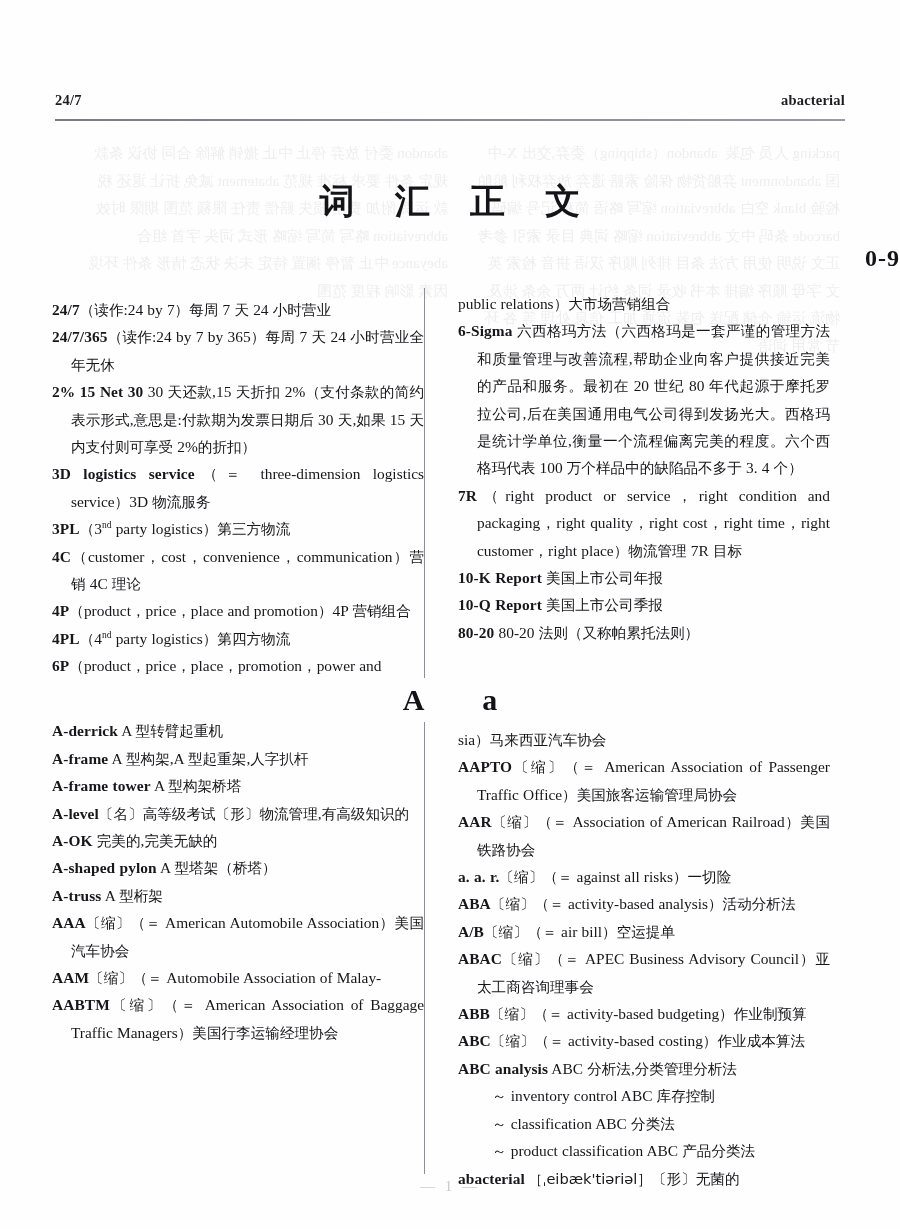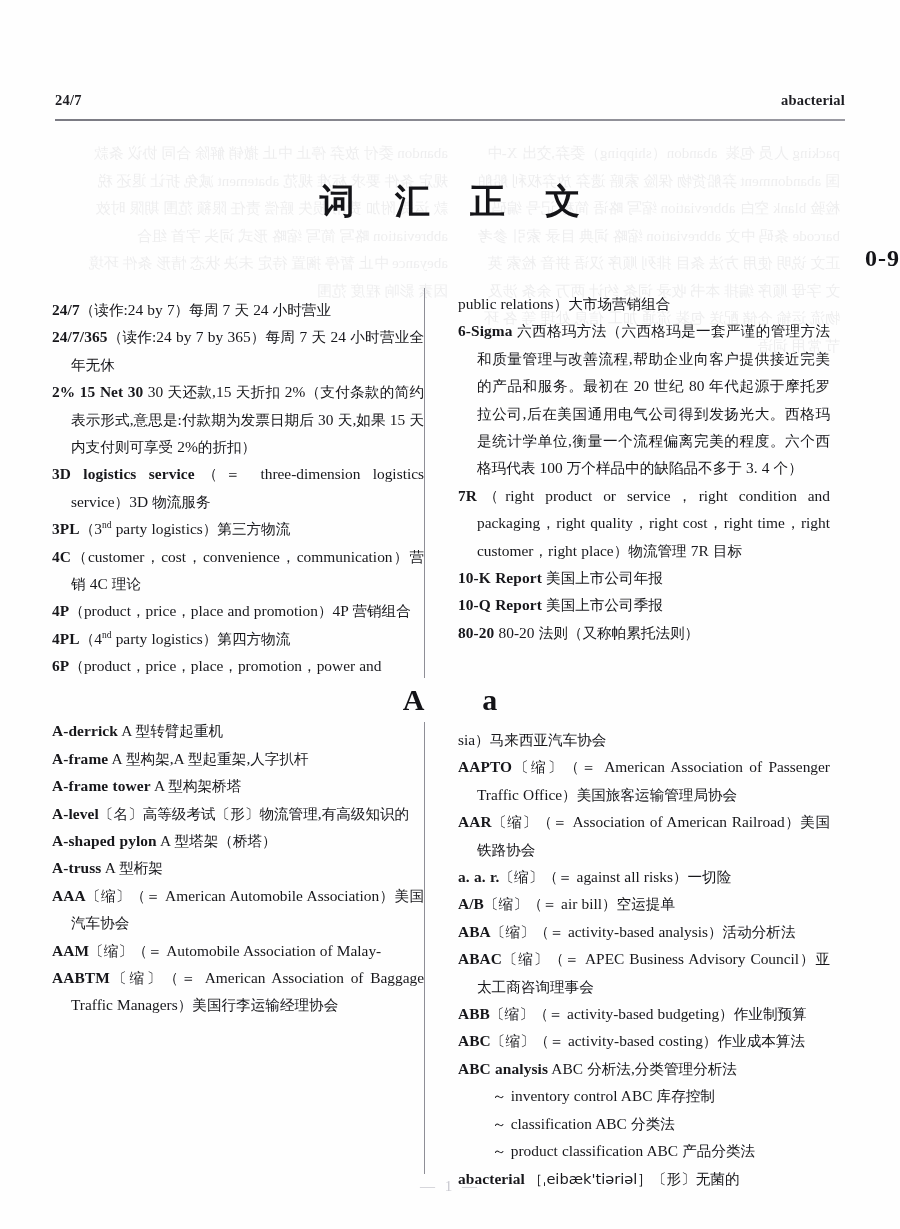--- a/index.html
+++ b/index.html
@@ -231,34 +231,35 @@
     <span class="cap">A</span>
     <span class="low">a</span>
   </div>
 
   <div class="col left block-a" id="cal">
       <p class="entry"><span class="hw">A-battery</span><span> A <span class="cn">电池组</span>,A <span class="cn">组电池</span></span></p>
       <p class="entry"><span class="hw">A-derrick</span><span> A <span class="cn">型转臂起重机</span></span></p>
       <p class="entry"><span class="hw">A-frame</span><span> A <span class="cn">型构架</span>,A <span class="cn">型起重架</span>,<span class="cn">人字扒杆</span></span></p>
       <p class="entry"><span class="hw">A-frame tower</span><span> A <span class="cn">型构架桥塔</span></span></p>
       <p class="entry"><span class="hw">A-level</span><span><span class="cn">〔名〕高等级考试〔形〕物流管理</span>,<span class="cn">有高级知识的</span></span></p>
+      <p class="entry"><span class="hw">A-OK</span><span> <span class="cn">完美的</span>,<span class="cn">完美无缺的</span></span></p>
       <p class="entry"><span class="hw">A-shaped pylon</span><span> A <span class="cn">型塔架（桥塔）</span></span></p>
       <p class="entry"><span class="hw">A-truss</span><span> A <span class="cn">型桁架</span></span></p>
       <p class="entry"><span class="hw">AAA</span><span><span class="cn">〔缩〕（＝</span> American Automobile Association<span class="cn">）美国汽车协会</span></span></p>
       <p class="entry"><span class="hw">AAM</span><span><span class="cn">〔缩〕（＝</span> Automobile Association of Malay-</span></p>
       <p class="entry"><span class="hw">AABTM</span><span><span class="cn">〔缩〕（＝</span> American Association of Baggage Traffic Managers<span class="cn">）美国行李运输经理协会</span></span></p>
     </div>
 
   <div class="col right block-a" id="car">
       <p class="entry"><span>sia<span class="cn">）马来西亚汽车协会</span></span></p>
       <p class="entry"><span class="hw">AAPTO</span><span><span class="cn">〔缩〕（＝</span> American Association of Passenger Traffic Office<span class="cn">）美国旅客运输管理局协会</span></span></p>
       <p class="entry"><span class="hw">AAR</span><span><span class="cn">〔缩〕（＝</span> Association of American Railroad<span class="cn">）美国铁路协会</span></span></p>
       <p class="entry"><span class="hw">a. a. r.</span><span><span class="cn">〔缩〕（＝</span> against all risks<span class="cn">）一切险</span></span></p>
+      <p class="entry"><span class="hw">ABA</span><span><span class="cn">〔缩〕（＝</span> activity-based analysis<span class="cn">）活动分析法</span></span></p>
       <p class="entry"><span class="hw">A/B</span><span><span class="cn">〔缩〕（＝</span> air bill<span class="cn">）空运提单</span></span></p>
-      <p class="entry"><span class="hw">ABA</span><span><span class="cn">〔缩〕（＝</span> activity-based analysis<span class="cn">）活动分析法</span></span></p>
       <p class="entry"><span class="hw">ABAC</span><span><span class="cn">〔缩〕（＝</span> APEC Business Advisory Council<span class="cn">）亚太工商咨询理事会</span></span></p>
       <p class="entry"><span class="hw">ABB</span><span><span class="cn">〔缩〕（＝</span> activity-based budgeting<span class="cn">）作业制预算</span></span></p>
       <p class="entry"><span class="hw">ABC</span><span><span class="cn">〔缩〕（＝</span> activity-based costing<span class="cn">）作业成本算法</span></span></p>
       <p class="entry"><span class="hw">ABC analysis</span><span> ABC <span class="cn">分析法</span>,<span class="cn">分类管理分析法</span></span></p>
       <p class="entry sub"><span><span class="cn">～</span> inventory control ABC <span class="cn">库存控制</span></span></p>
       <p class="entry sub"><span><span class="cn">～</span> classification ABC <span class="cn">分类法</span></span></p>
       <p class="entry sub"><span><span class="cn">～</span> product classification ABC <span class="cn">产品分类法</span></span></p>
       <p class="entry"><span class="hw">abacterial</span><span> <span class="cn"><span class="ipa">［</span>ˌeibæk'tiəriəl<span class="cn">］</span>〔形〕无菌的</span></span></p>
     </div>
 

